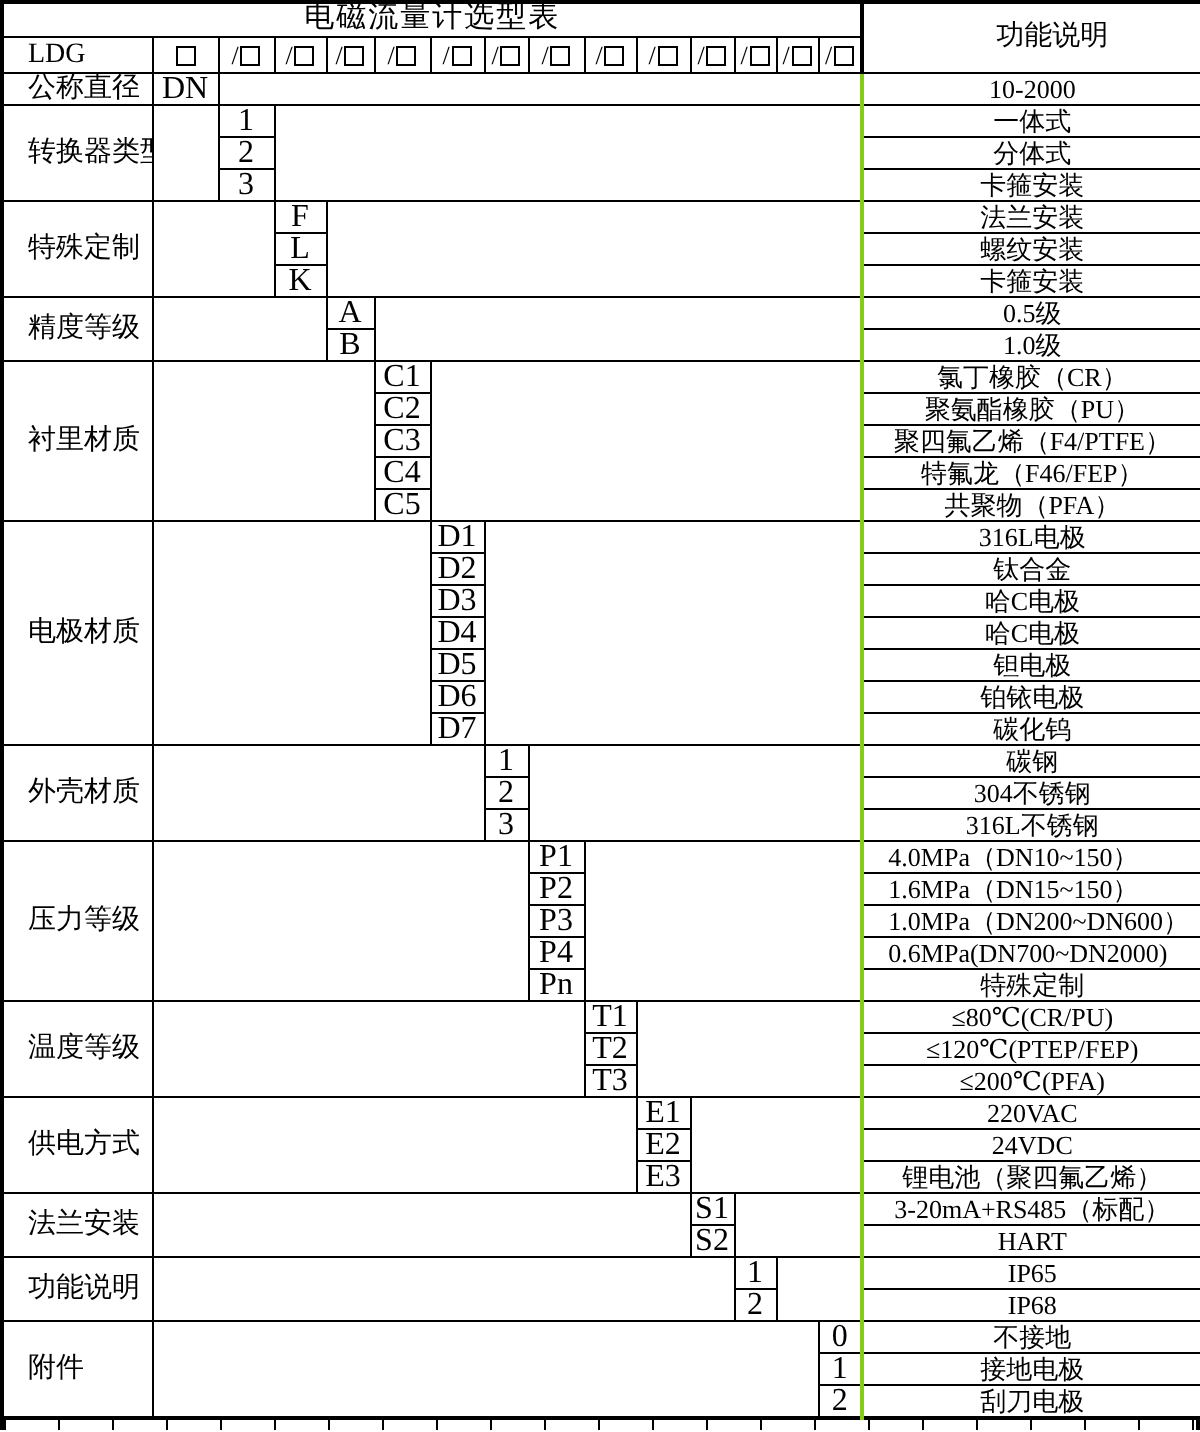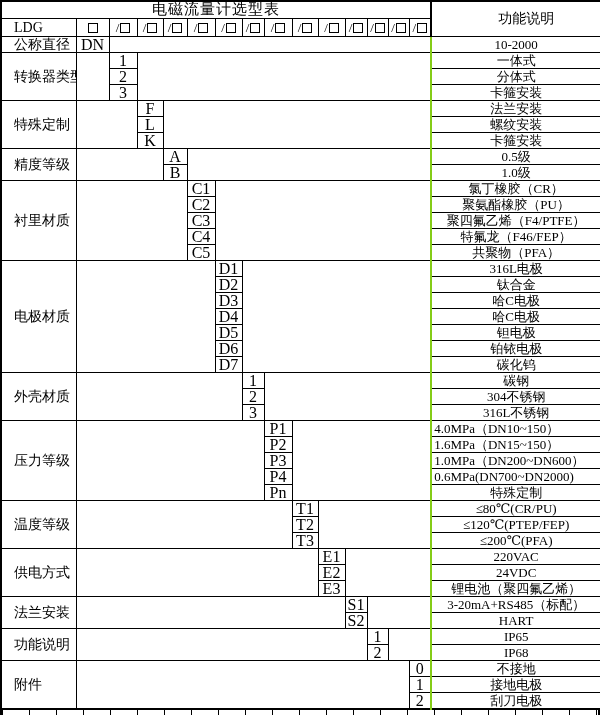--- a/index.html
+++ b/index.html
@@ -26,21 +26,21 @@
     white-space: nowrap;
     padding: 0;
   }
   tr { height: 16px; }
   tr.r-title { height: 17px; }
   tr.r-model { height: 18px; }
   td.title { font-size: 15px; letter-spacing: 1px; }
   td.funchead { font-size: 14px; border-left: 2px solid #000; padding-left: 20px; }
   td.lbl { text-align: left; padding-left: 12px; font-size: 14px; }
   td.func { border-left: 2px solid #84cc16; font-size: 13px; }
-  td.func.fl { text-align: left; padding-left: 2px; }
+  td.func.fl { text-align: left; padding-left: 12px; }
   td.code { font-size: 16px; }
   td.blank { border: 1px solid #000; }
   .box {
     display: inline-block;
     width: 10px; height: 10px;
     border: 1px solid #000;
     vertical-align: -1px;
     background: #fff;
   }
   .slot-slash { display: inline-block; margin-right: 1px; font-size: 13px; }

